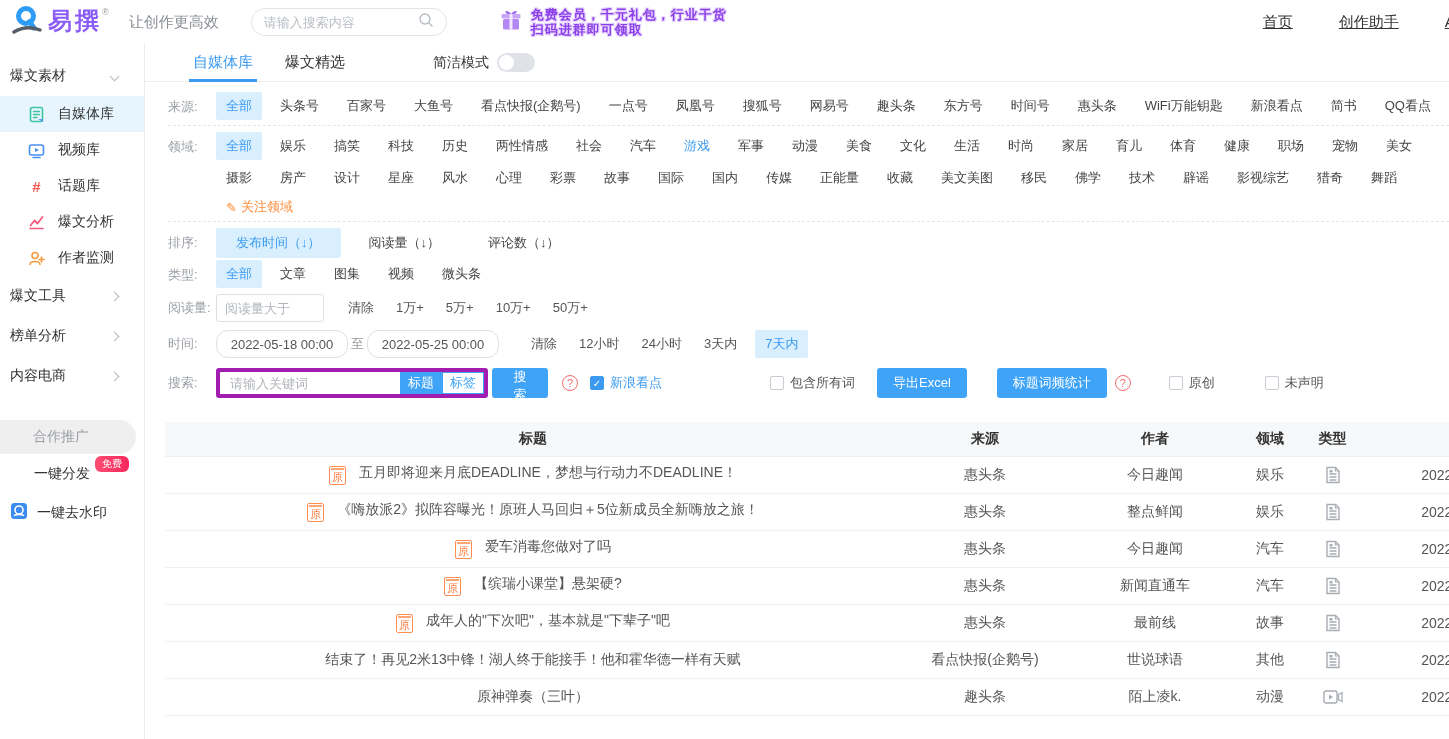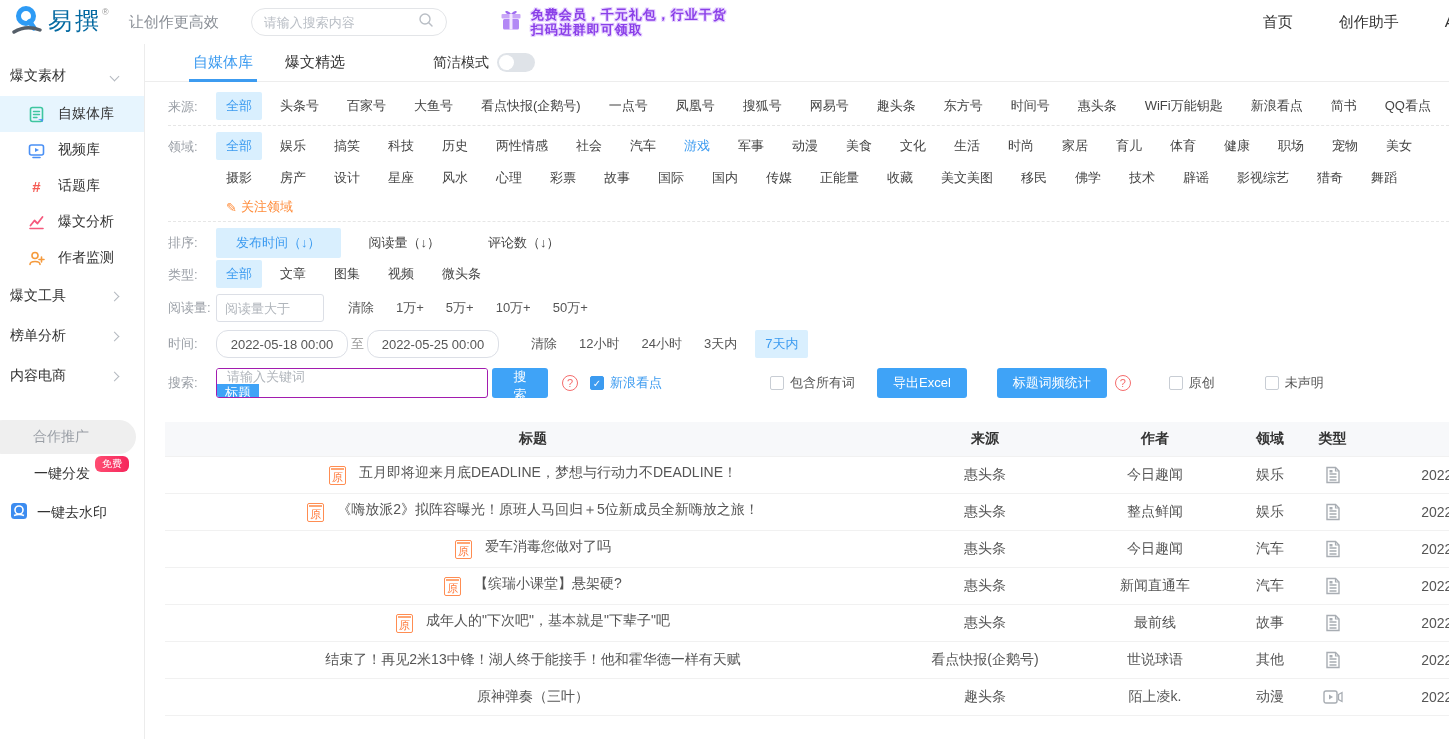--- a/index.html
+++ b/index.html
@@ -2,34 +2,34 @@
 <html><head>
 <meta charset="utf-8">
 <style>
   * { margin:0; padding:0; box-sizing:border-box; }
   body { font-family:"Liberation Sans","DejaVu Sans",sans-serif; color:#333; }
   .page { position:relative; width:1449px; height:739px; overflow:hidden; background:#fff; }
 
   
   .header { height:44px; display:flex; align-items:center; padding-left:12px; }
   .logo-wrap { display:flex; align-items:flex-start; }
-  .logo-text { font-size:24px; font-weight:normal; color:#0369a1; letter-spacing:3px; margin-left:6px; }
+  .logo-text { font-size:24px; font-weight:bold; color:#8b5cf6; letter-spacing:3px; margin-left:6px; }
   .logo-reg { font-size:9px; color:#999; margin-top:2px; }
   .tagline { font-size:15px; color:#8a8f96; margin-left:20px; }
   .hsearch { display:flex; align-items:center; margin-left:32px; width:196px; height:28px;
              border:1px solid #e3e5e8; border-radius:15px; padding:0 12px; }
   .hsearch input { border:none; outline:none; flex:1; font-size:13px; color:#333; background:transparent;
                    font-family:inherit; min-width:0; }
   .hsearch input::placeholder { color:#b9bec5; }
   .promo { display:flex; align-items:center; margin-left:52px; }
   .promo-txt { margin-left:8px; font-size:13px; font-weight:bold; color:#8a3fe8; line-height:15px;
                letter-spacing:1px;
                text-shadow:1px 1px 0 #e6d2ff, -1px -1px 0 #e6d2ff, 1px -1px 0 #e6d2ff, -1px 1px 0 #e6d2ff; }
   .hnav { margin-left:auto; margin-right:-50px; display:flex; gap:46px; font-size:15px; color:#333; white-space:nowrap; }
-  .hnav span { cursor:pointer; }
+  .hnav span { cursor:pointer;text-decoration:underline; }
 
   
   .body-row { display:flex; height:695px; }
   .sidebar { width:145px; flex-shrink:0; border-right:1px solid #ececec; padding-top:12px; }
   .main { flex:1; min-width:0; }
 
   
   .side-top { height:40px; display:flex; align-items:center; justify-content:space-between;
               padding:0 26px 0 10px; font-size:14px; color:#333; cursor:pointer; }
   .chev { width:7px; height:7px; border-right:1.5px solid #b3b8bf; border-bottom:1.5px solid #b3b8bf; }
@@ -73,22 +73,22 @@
   .follow { color:#ff8c3a; font-size:13px; margin:6px 0 2px 58px; display:flex; align-items:center; gap:4px; cursor:pointer; }
   .sort-item { padding:6px 20px; }
   .txt-input { height:28px; border:1px solid #dcdfe6; border-radius:3px; font-size:13px; color:#555;
                padding:0 8px; outline:none; font-family:inherit; }
   .reads-input { width:108px; }
   .reads-input::placeholder, .kw-input::placeholder { color:#b0b5bb; }
   .date-input { width:132px; text-align:center;border-radius:12px; }
   .flink { color:#555; margin-right:14px; cursor:pointer; white-space:nowrap; padding:5px 4px; }
   .flink.sel { background:#d9effe; color:#3c9bf0; border-radius:2px; padding:5px 10px; }
   .to-sep { color:#999; margin:0 3px; }
-  .search-group { display:flex; align-items:stretch; width:272px; height:30px; border:1px solid #a21caf;
-                  border-radius:3px; overflow:hidden;flex-direction:column; }
+  .search-group { display:flex; align-items:stretch; width:272px; height:30px; border:4px solid #a21caf;
+                  border-radius:3px; overflow:hidden; }
   .kw-input { flex:1; border:none; outline:none; font-size:13px; padding:0 10px; color:#333; font-family:inherit; min-width:0; }
   .seg-btn { width:42px; display:flex; align-items:center; justify-content:center; font-size:13px; cursor:pointer; }
   .seg-btn.solid { background:#3fa3f7; color:#fff; }
   .seg-btn.ghost { background:#fff; color:#3fa3f7; border:1px solid #3fa3f7; }
   .btn { background:#3fa3f7; color:#fff; border:none; font-size:13px; height:30px; padding:0 16px;
          border-radius:3px; cursor:pointer; font-family:inherit; }
   .btn-search { margin-left:4px; width:56px; }
   .qmark { width:16px; height:16px; border:1px solid #f56c6c; color:#f56c6c; border-radius:50%;
            font-size:11px; display:inline-flex; align-items:center; justify-content:center; flex-shrink:0; }
   .cb { display:inline-flex; align-items:center; gap:6px; color:#555; cursor:pointer; white-space:nowrap; }

